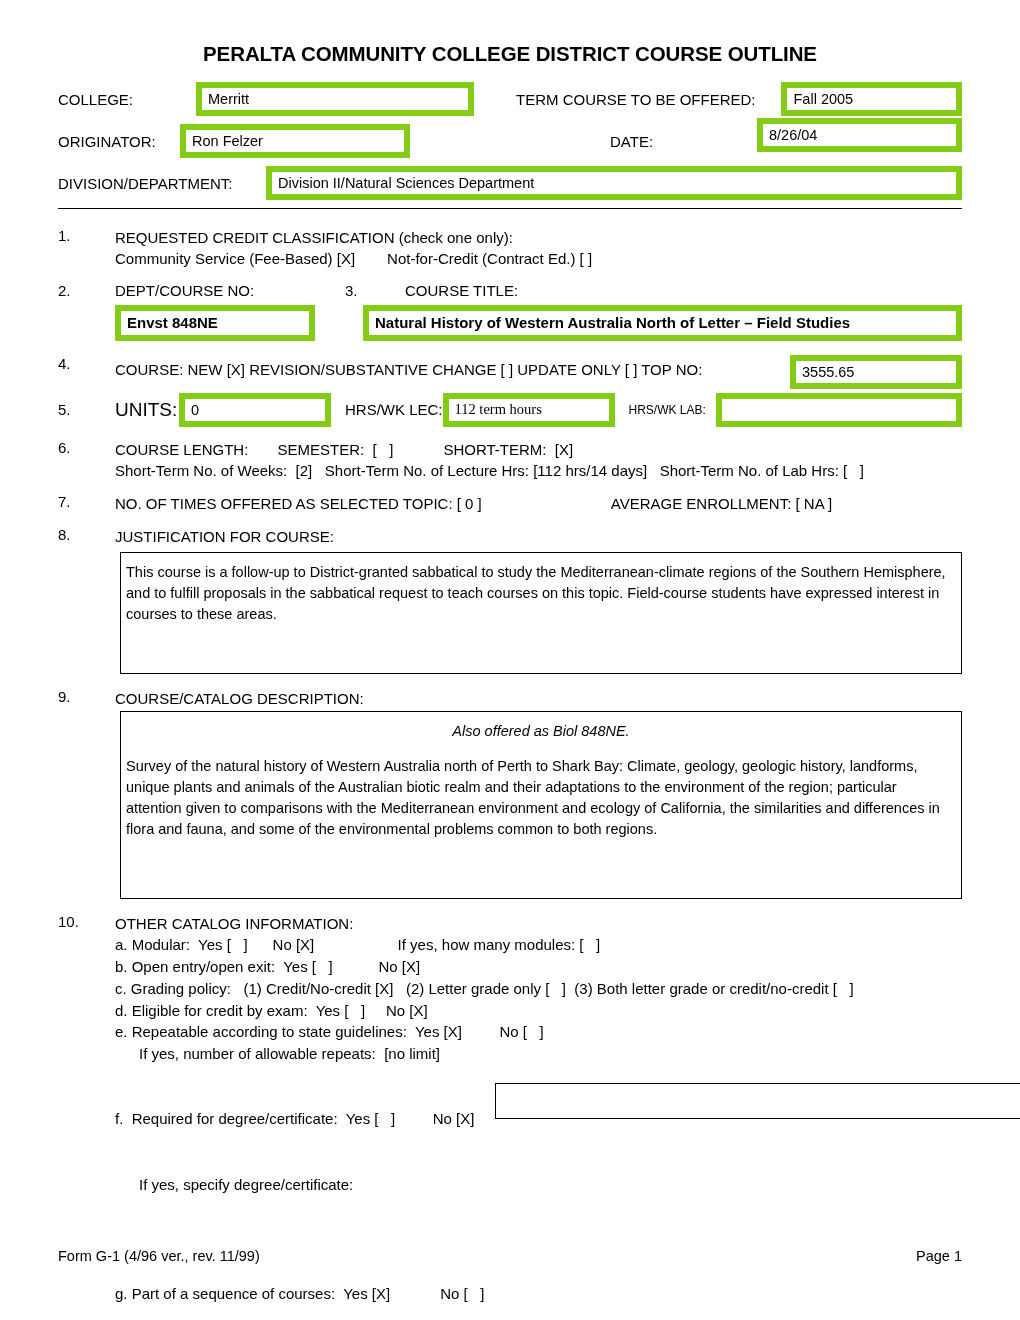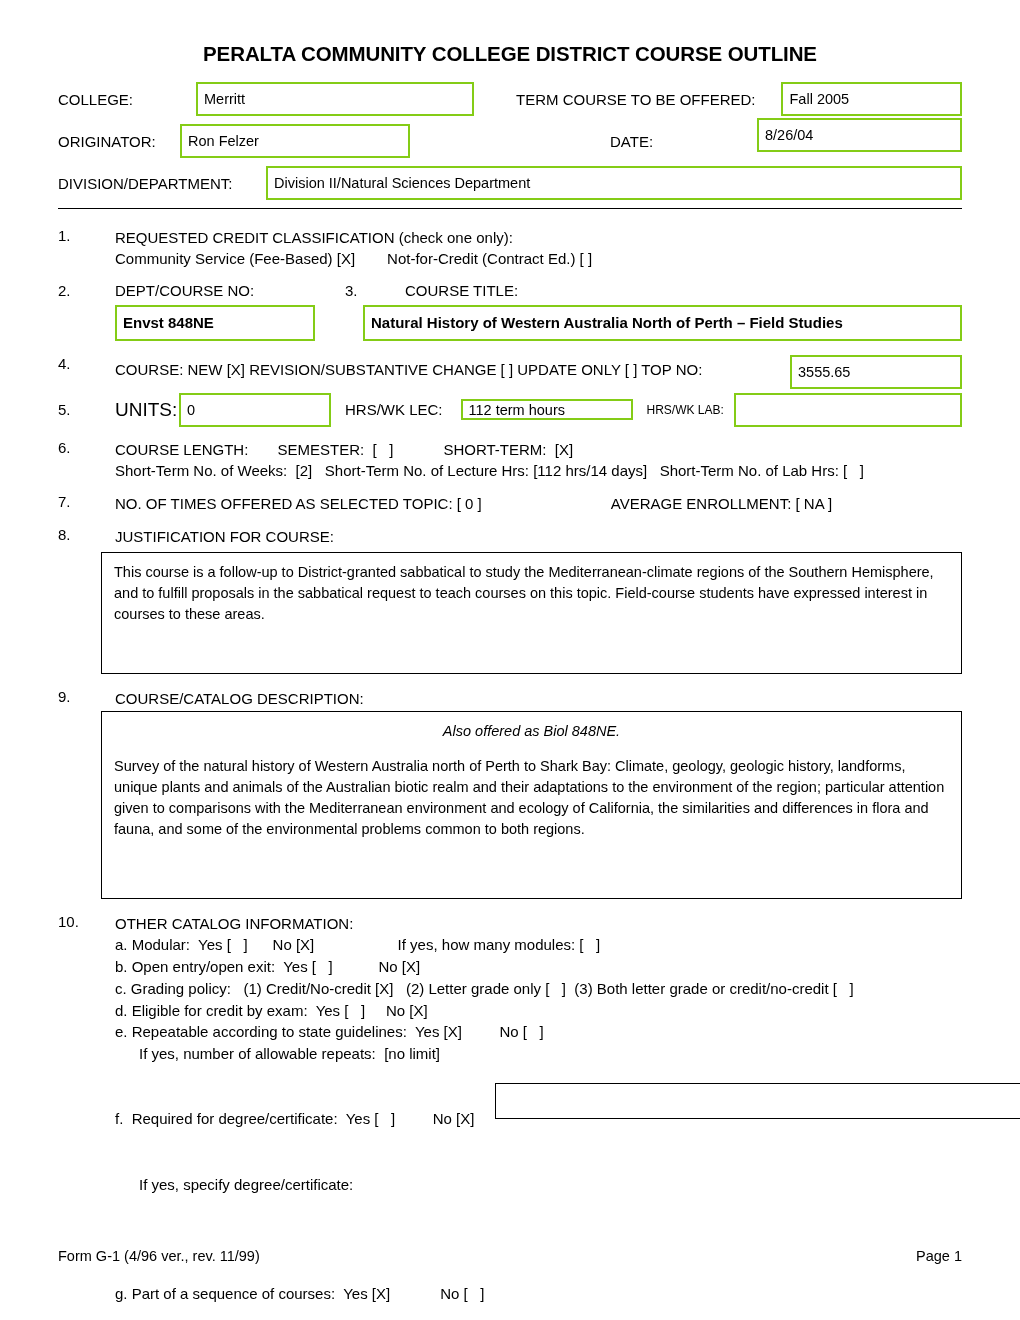--- a/index.html
+++ b/index.html
@@ -22,21 +22,21 @@
     position: relative;
   }
   .title {
     text-align: center;
     font-size: 20.5px;
     font-weight: bold;
     letter-spacing: -0.1px;
     margin: 0 0 16px 0;
   }
   .box {
-    border: 2px solid #84cc16;
+    border: 6px solid #84cc16;
     background: #fff;
     box-sizing: border-box;
     display: flex;
     align-items: center;
     padding: 2px 6px;
     font-size: 14.5px;
   }
   .lbl {
     font-size: 15px;
     white-space: nowrap;
@@ -111,30 +111,30 @@
   
   .item4 { display: flex; align-items: flex-start; margin-bottom: 4px; }
   .item4 .txt { flex: 1; font-size: 15px; padding-top: 6px; }
   .f-topno { width: 172px; height: 34px; }
 
   
   .item5 { display: flex; align-items: center; margin-bottom: 12px; }
   .item5 .lbl-units { width: 64px; font-size: 19px; }
   .f-units { width: 152px; height: 34px; }
   .item5 .lbl-lec { margin-left: 14px; font-size: 15px; }
-  .f-lec { width: 172px; height: 21px; margin-left: 18px; }
+  .f-lec { width: 172px; height: 34px; margin-left: 0; font-family: Liberation Serif, serif; }
   .item5 .lbl-lab { margin-left: 14px; font-size: 12px; }
   .f-lab { flex: 1; height: 34px; margin-left: 10px; }
 
   
   .bigbox {
     border: 1px solid #000;
-    margin-left: 43px;
-    box-sizing: border-box;
-    padding: 9px 12px;
+    margin-left: 62px;
+    box-sizing: border-box;
+    padding: 9px 5px;
     font-size: 14.5px;
     line-height: 1.45;
   }
   .b-justify { height: 122px; margin-top: 4px; margin-bottom: 14px; }
   .b-desc { height: 188px; margin-top: 2px; margin-bottom: 14px; }
   .b-desc .ital { font-style: italic; margin-bottom: 14px; text-align: center; }
 
   
   .sub { font-size: 15px; line-height: 1.45; }
   .sub div { white-space: pre-wrap; }
@@ -200,21 +200,21 @@
   </div>
 
   <div class="item2-head" style="margin-top:12px;">
     <span class="c1">2.</span>
     <span class="c2">DEPT/COURSE NO:</span>
     <span class="c3">3.</span>
     <span>COURSE TITLE:</span>
   </div>
   <div class="boxes23">
     <span class="box f-deptno">Envst 848NE</span>
-    <span class="box f-title">Natural History of Western Australia North of Perth – Field Studies</span>
+    <span class="box f-title">Natural History of Western Australia North of Letter – Field Studies</span>
   </div>
 
   <div class="item4">
     <div class="num">4.</div>
     <div class="txt">COURSE:  NEW [X]   REVISION/SUBSTANTIVE CHANGE [   ]   UPDATE ONLY [   ]    TOP NO:</div>
     <span class="box f-topno">3555.65</span>
   </div>
 
   <div class="item5">
     <div class="num">5.</div>

